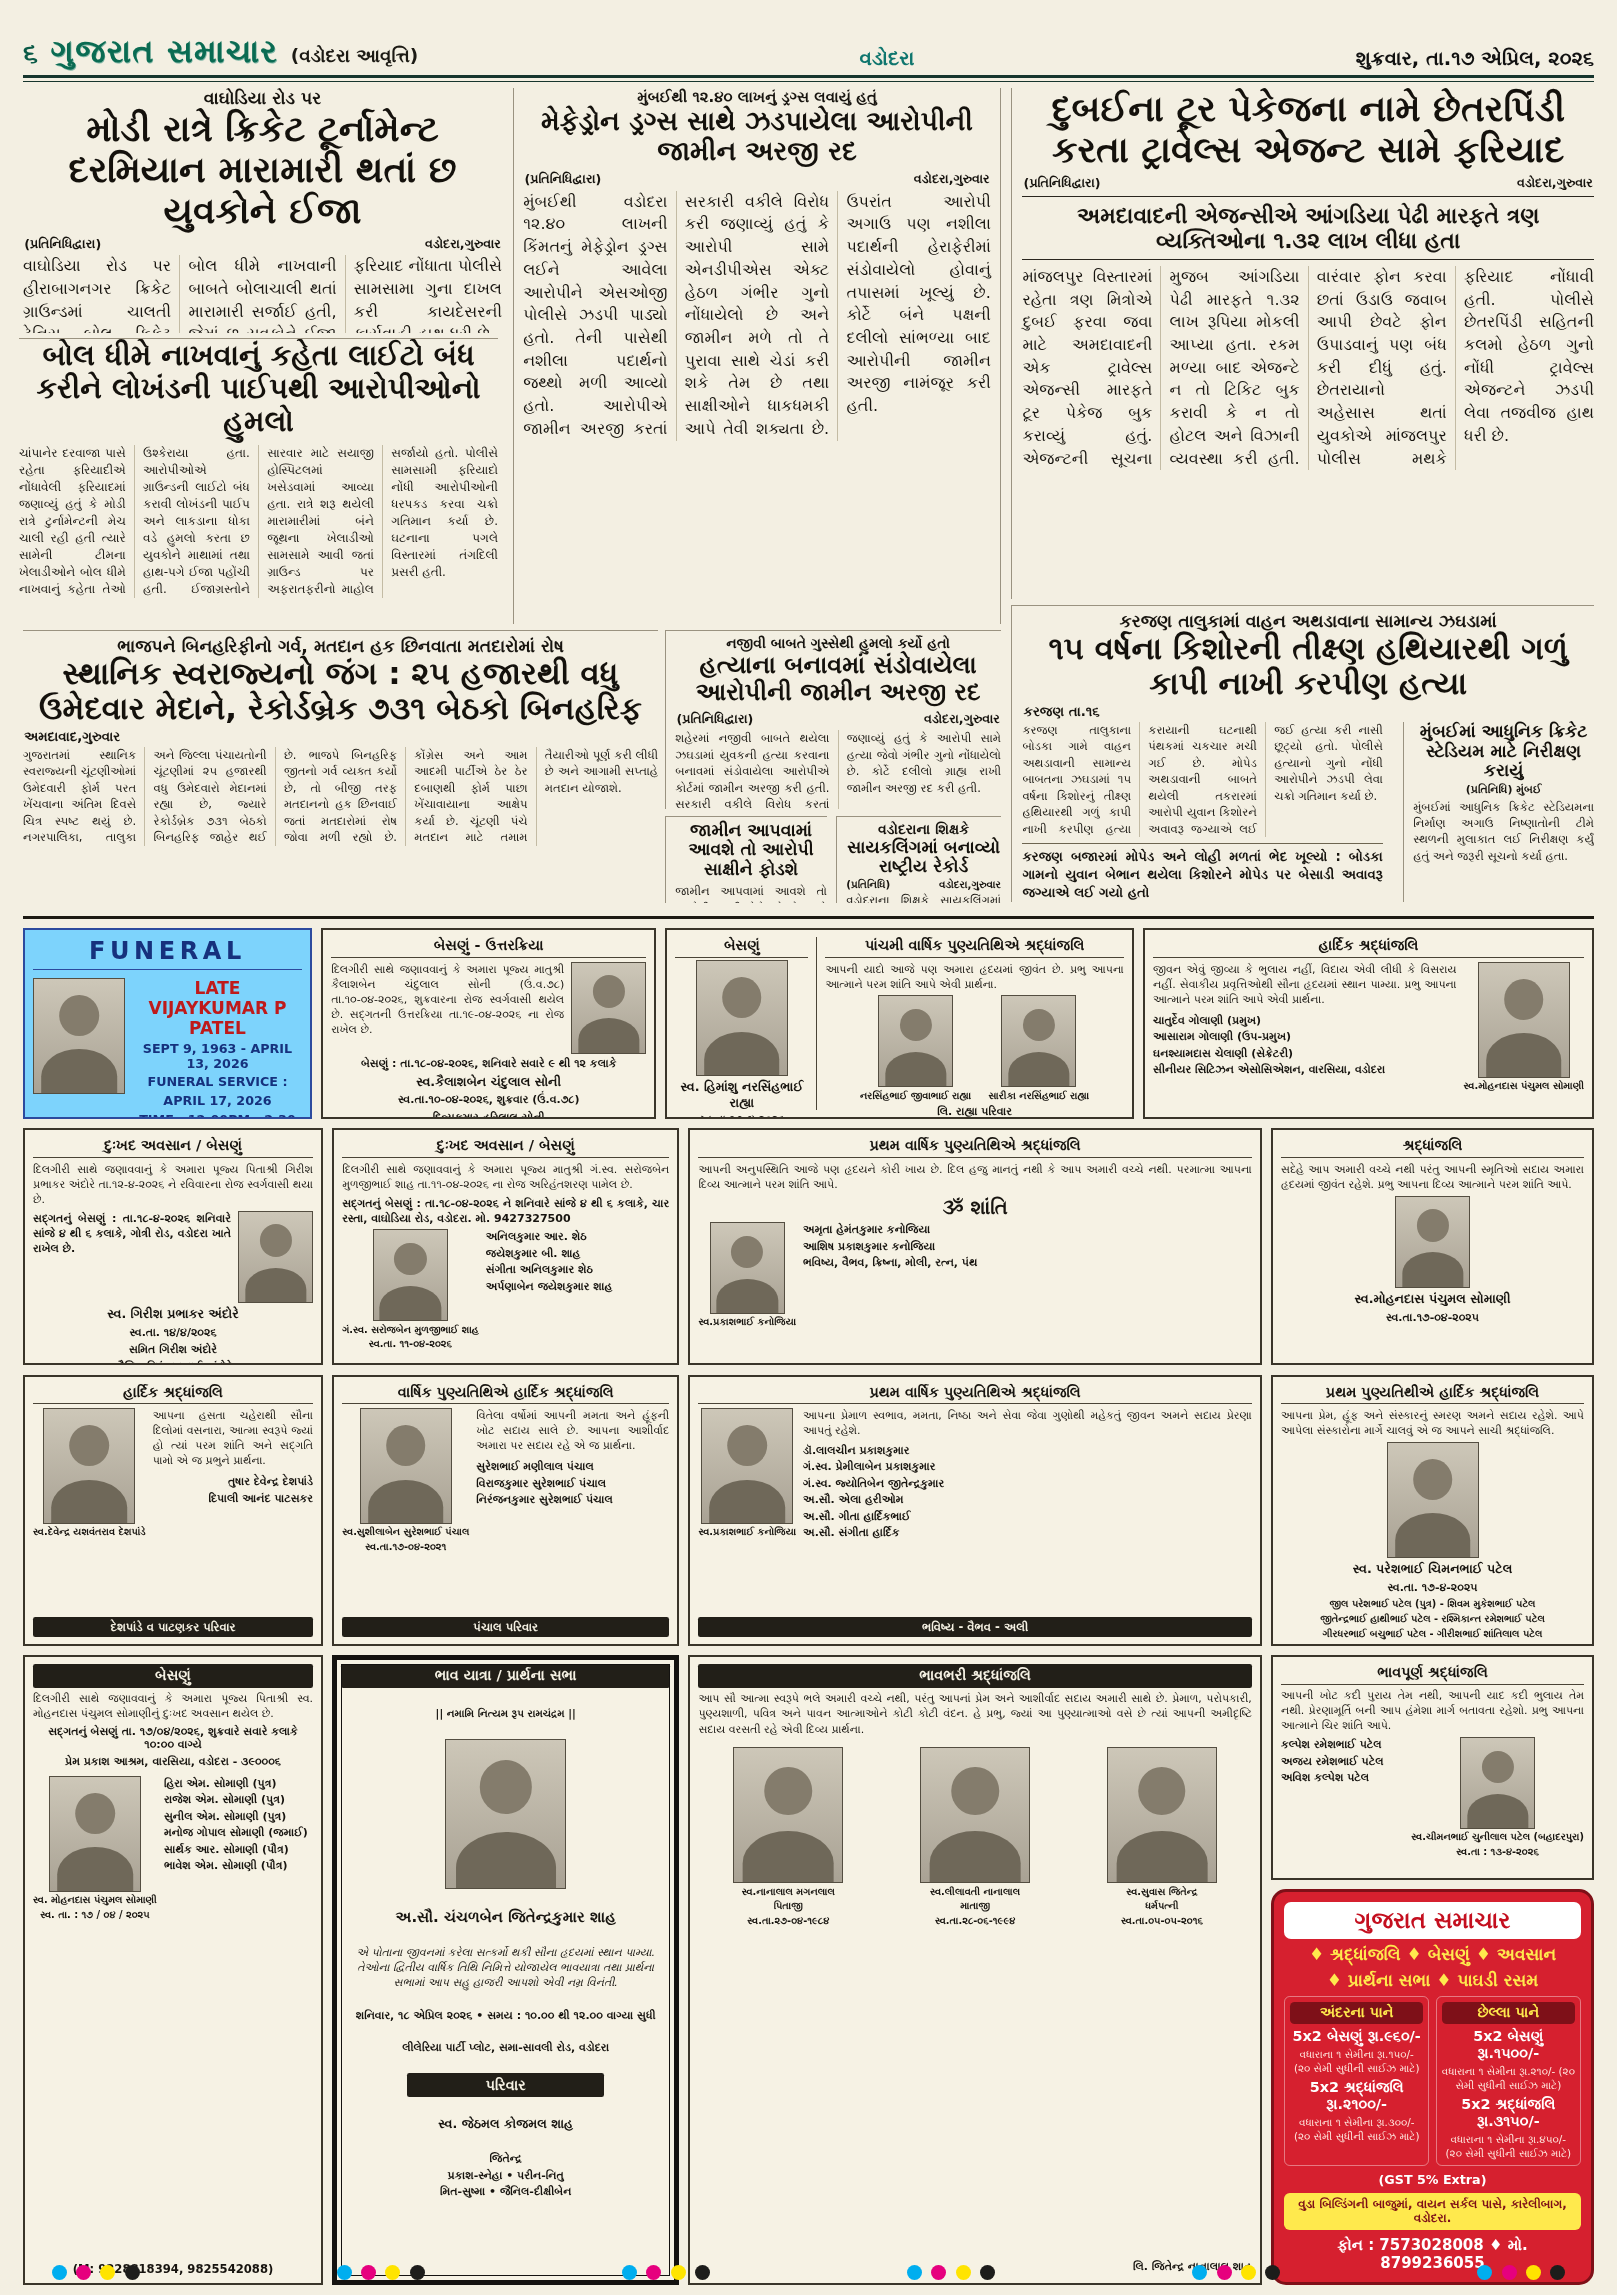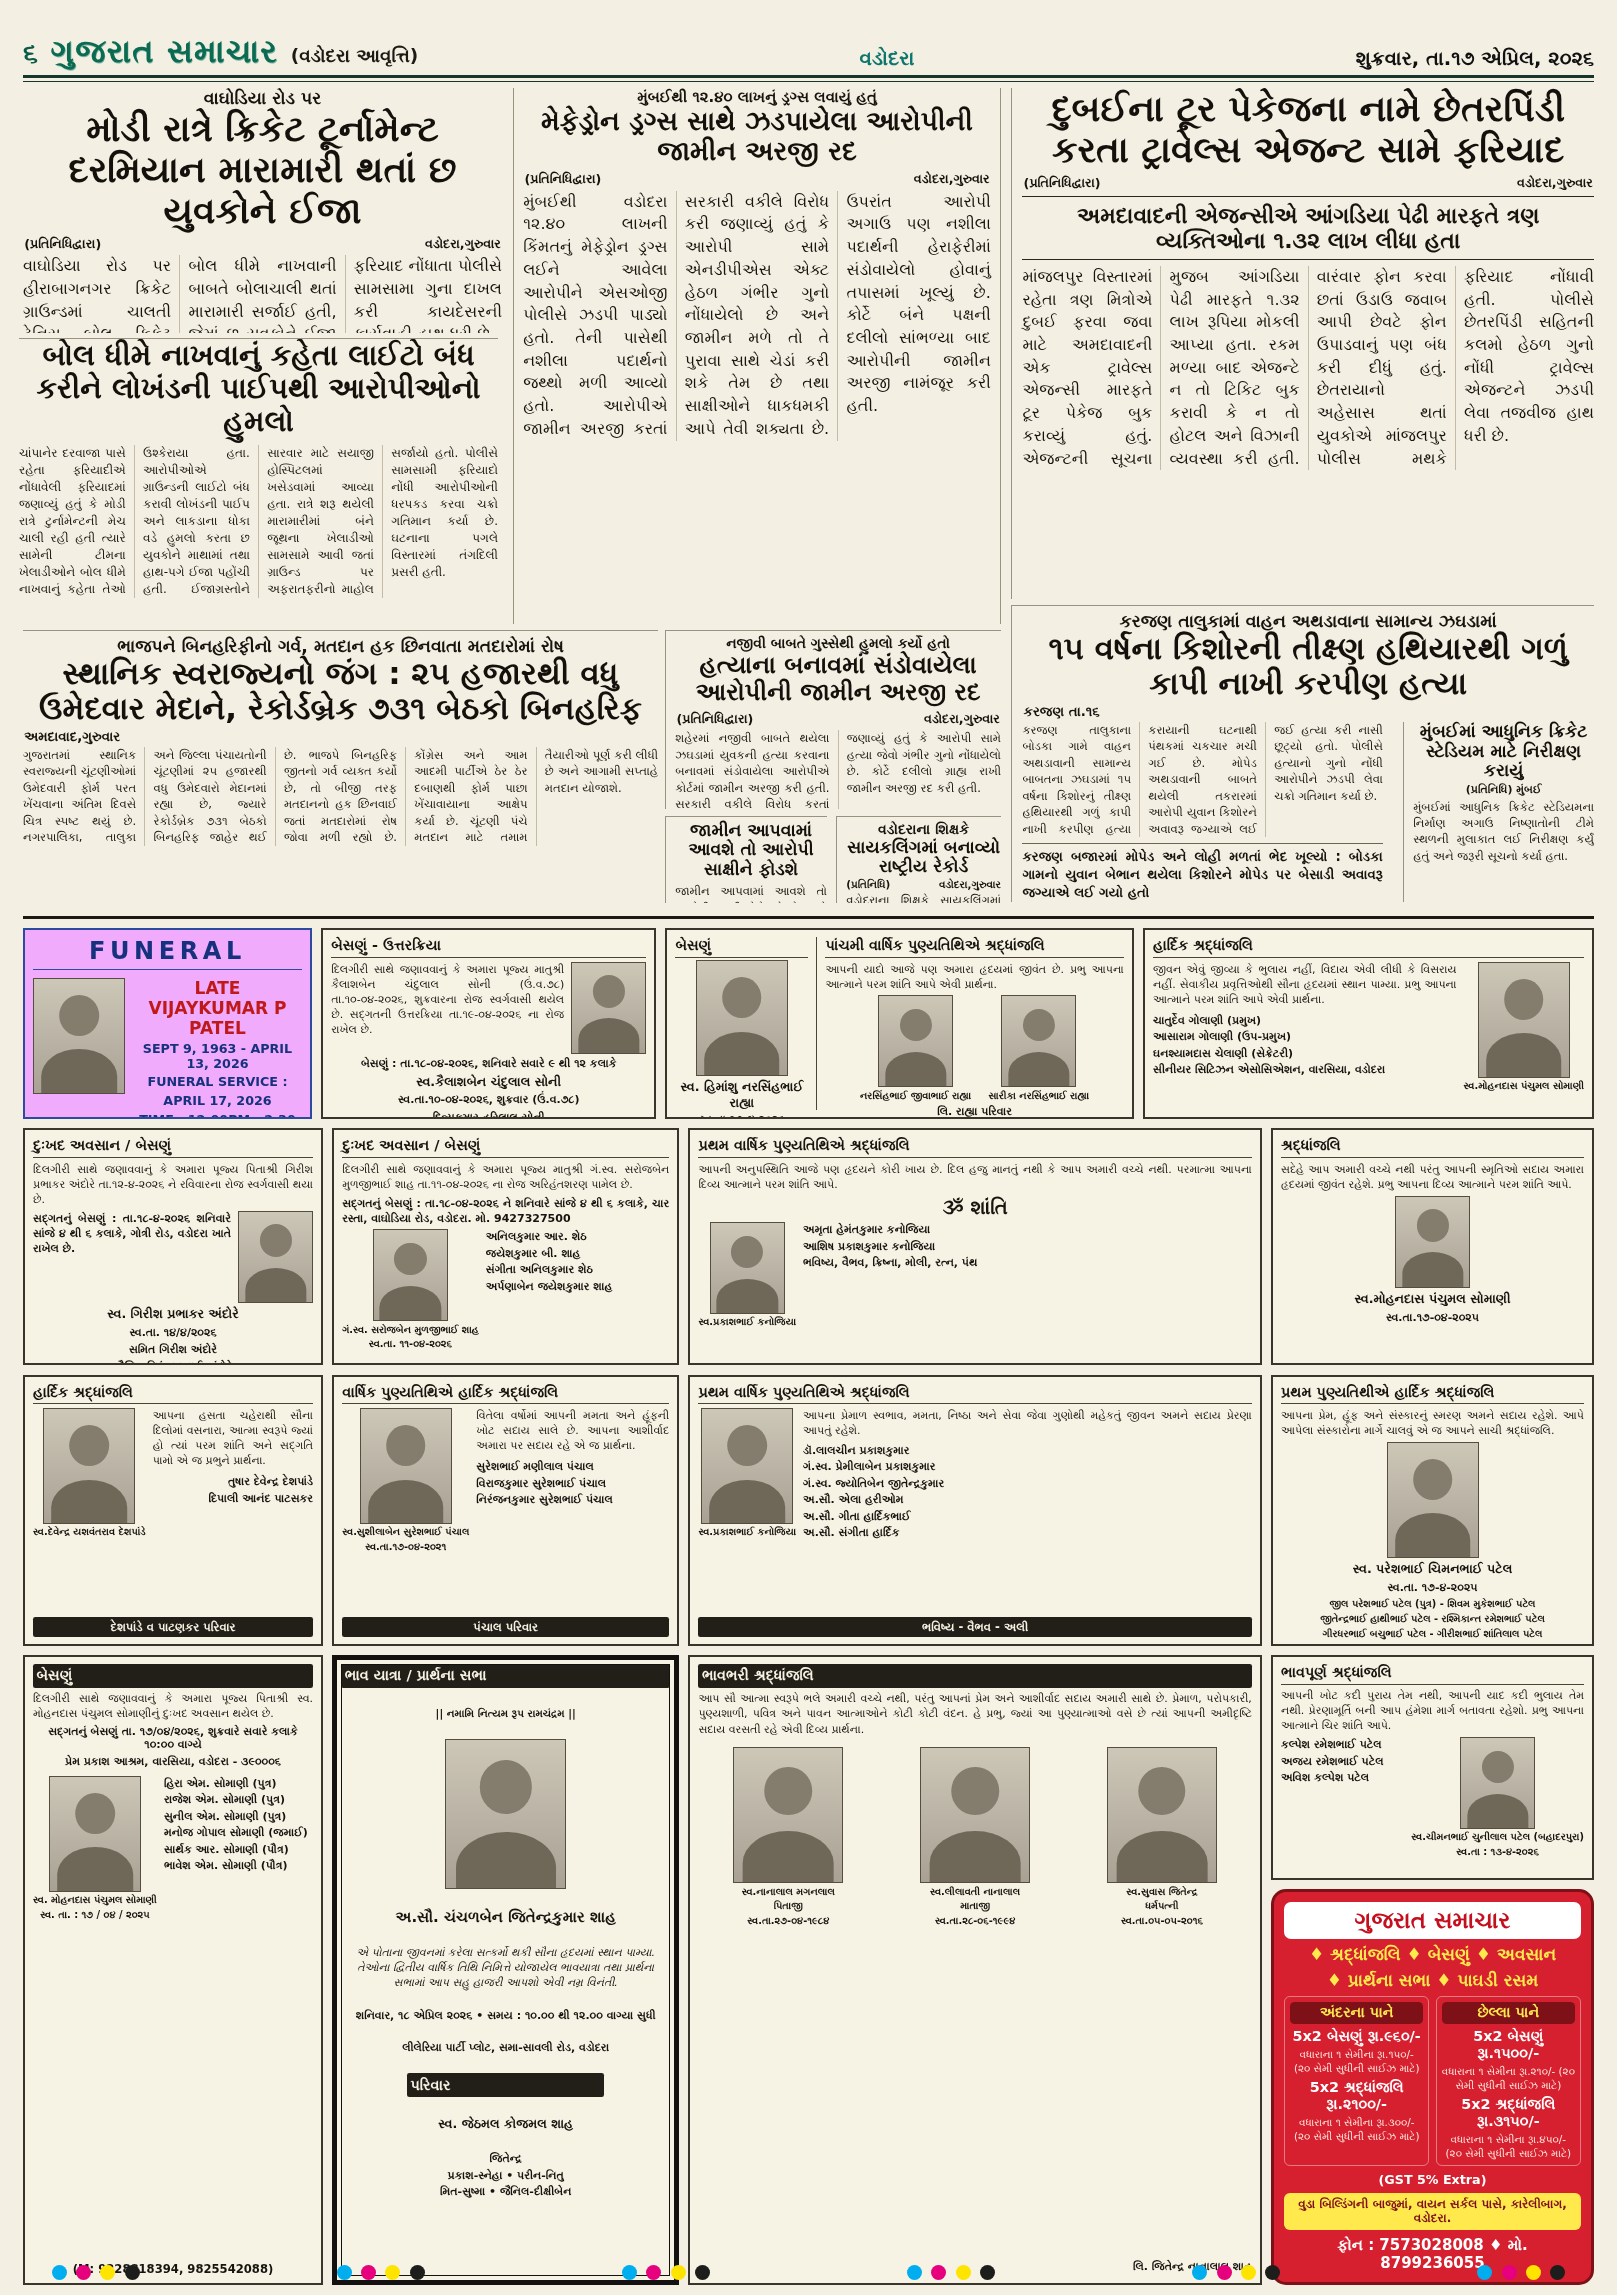--- a/index.html
+++ b/index.html
@@ -35,21 +35,21 @@
   .split-main{flex:1;padding-right:9.2px}
   .split-side{flex:0 0 191px;border-left:1.2px solid #9a9280;padding-left:9.2px}
   .bl{border-left:1.2px solid #9a9280}.bt{border-top:1.2px solid #9a9280}.br{border-right:1.2px solid #9a9280}
   .center{text-align:center}.small{font-size:11px}
 
   
   .obits{position:absolute;left:23px;right:23px;top:916px;bottom:46px;border-top:3.5px solid #1d1a13;padding-top:9.2px;display:flex;flex-direction:column;gap:9.2px}
   .orow{display:flex;gap:9.2px}
   .r1{height:191px}.r2{height:237px}.r3{height:271px}.r4{flex:1}
   .card{background:#f6f2e4;border:2.3px double #3a352a;padding:7px 8px;display:flex;flex-direction:column;gap:3.5px;overflow:hidden}
-  .ohdr{font-size:14.4px;font-weight:800;text-align:left;border-bottom:1.2px solid #4a4436;padding-bottom:2.9px}
+  .ohdr{font-size:14.4px;font-weight:800;text-align:center;border-bottom:1.2px solid #4a4436;padding-bottom:2.9px}
   .ohdr.band{background:#221f18;color:#f6f2e4;border:0;border-radius:2.3px;padding:3.5px}
   .osmall{font-size:11px;line-height:1.38;text-align:justify}
   .oname{font-weight:800;font-size:12.7px;text-align:center}
   .odate{font-weight:700;font-size:11px;text-align:center}
   .oline{font-size:11px;text-align:center}
   .strong{font-weight:800}
   .olist{font-size:11px;font-weight:700;line-height:1.5}
   .lines{white-space:pre-line}
   .ofoot{background:#221f18;color:#f6f2e4;text-align:center;font-weight:800;font-size:11.6px;padding:2.9px;margin-top:auto;border-radius:2.3px}
   .ophone{font-weight:800;font-size:11.6px;text-align:center;margin-top:auto}
@@ -60,21 +60,21 @@
   .ocol{display:flex;flex-direction:column;gap:9.2px}
 
   
   .ph{position:relative;background:linear-gradient(#cdc7b8,#a9a294);border:1.2px solid #544e41;overflow:hidden;flex:0 0 auto}
   .ph::before{content:"";position:absolute;left:50%;top:14%;width:44%;height:36%;transform:translateX(-50%);border-radius:50%;background:#847c6c}
   .ph::after{content:"";position:absolute;left:50%;bottom:-10%;width:84%;height:48%;transform:translateX(-50%);border-radius:50% 50% 0 0;background:#6f6859}
   .ph-s{width:75px;height:92px}.ph-m{width:92px;height:116px}.ph-l{width:110px;height:136px}.ph-xl{width:121px;height:150px}
   .mx-auto{margin:0 auto}
 
   
-  .funeral{background:#f0abfc;border:2.9px solid #2c4a9e}
+  .funeral{background:#7dd3fc;border:2.9px solid #2c4a9e}
   .fun-title{font-size:24px;font-weight:800;text-align:center;color:#16317d;letter-spacing:4.6px;border-bottom:1.7px solid #2c4a9e;padding-bottom:3.5px}
   .fun-row{display:flex;gap:8px;margin-top:4.6px}
   .fun-txt{display:flex;flex-direction:column;gap:2.9px;text-align:center;flex:1}
   .fun-name{font-size:17px;font-weight:800;color:#bf1a1a}
   .fun-dates{font-size:12.7px;font-weight:800;color:#16317d}
   .fun-line{font-size:12.7px;font-weight:700;color:#16317d;line-height:1.3}
 
   
   .yatra{border:5.2px solid #141210;outline:1.7px solid #141210;outline-offset:-10.4px;padding:4px;gap:19px;align-items:center;text-align:center}
   .yatra .ohdr{width:100%}

